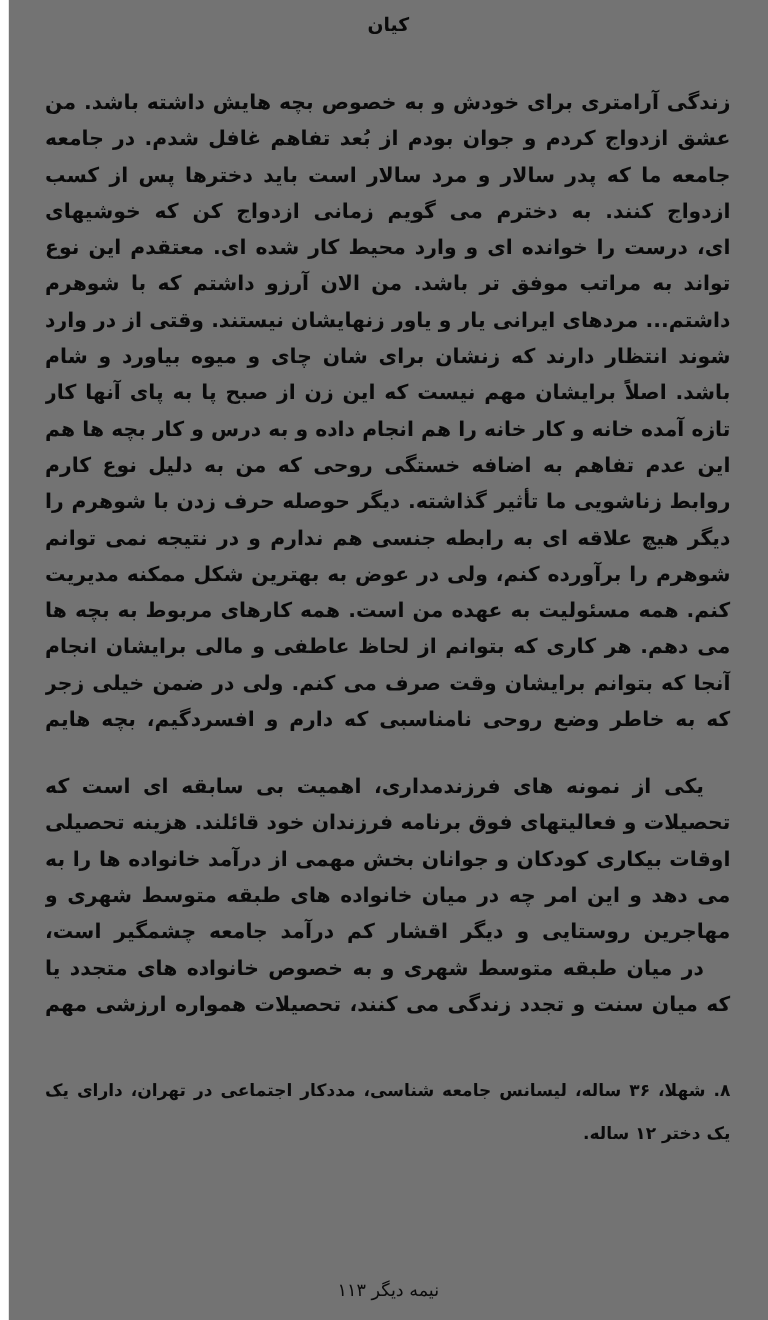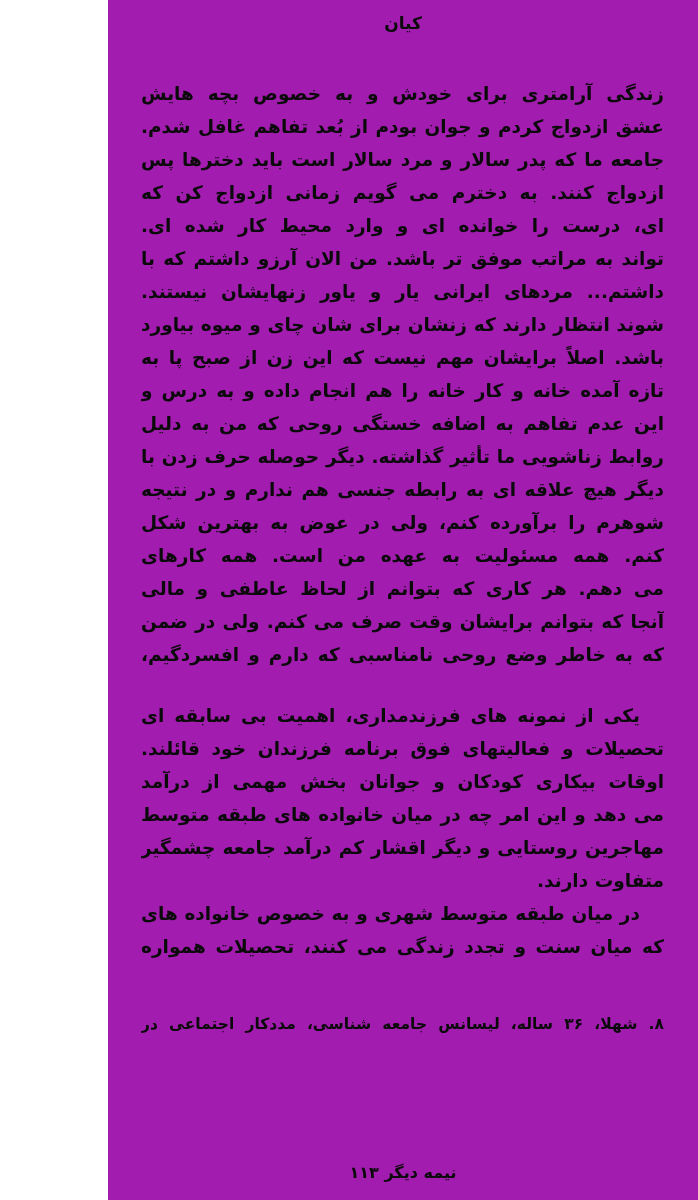--- a/index.html
+++ b/index.html
@@ -9,24 +9,24 @@
   }
   body {
     width: 698px;
     height: 1200px;
     font-family: "DejaVu Sans", sans-serif;
     color: #0a0a0a;
     direction: rtl;
   }
   .page {
     position: relative;
-    width: 590px;
+    width: 690px;
     height: 1200px;
     overflow: hidden;
-    background: #a21caf;
+    background: #737373;
   }
   .running-header {
     padding-top: 13px;
     text-align: center;
     font-size: 17px;
     font-weight: bold;
     letter-spacing: 0.5px;
   }
   .body-text {
     margin: 44px 34px 0 33px;
@@ -62,21 +62,21 @@
     line-height: 39px;
     height: 39px;
   }
   .page-footer {
     position: absolute;
     bottom: 18px;
     left: 0;
     right: 0;
     text-align: center;
     font-size: 16px;
-    font-weight: bold;
+    font-weight: normal;
   }
 </style>
 </head>
 <body>
 
 <div class="page">
 
   <div class="running-header">كيان</div>
 
   <div class="body-text">
@@ -99,27 +99,27 @@
         <div class="line">می دهم. هر کاری که بتوانم از لحاظ عاطفی و مالی برایشان انجام می دهم و تا</div>
         <div class="line">آنجا که بتوانم برایشان وقت صرف می کنم. ولی در ضمن خیلی زجر می کشم</div>
         <div class="line">که به خاطر وضع روحی نامناسبی که دارم و افسردگیم، بچه هایم شاد نیستند.</div>
       </div>
       <div class="paragraph">
         <div class="line indent">یکی از نمونه های فرزندمداری، اهمیت بی سابقه ای است که مادران برای</div>
         <div class="line">تحصیلات و فعالیتهای فوق برنامه فرزندان خود قائلند. هزینه تحصیلی و پر کردن</div>
         <div class="line">اوقات بیکاری کودکان و جوانان بخش مهمی از درآمد خانواده ها را به خود اختصاص</div>
         <div class="line">می دهد و این امر چه در میان خانواده های طبقه متوسط شهری و چه در بین</div>
         <div class="line">مهاجرین روستایی و دیگر اقشار کم درآمد جامعه چشمگیر است، هرچند که دلایلی</div>
-        <div class="line last">متفاوت دارند.</div>
       </div>
       <div class="paragraph">
         <div class="line indent">در میان طبقه متوسط شهری و به خصوص خانواده های متجدد یا خانواده هایی</div>
         <div class="line">که میان سنت و تجدد زندگی می کنند، تحصیلات همواره ارزشی مهم محسوب می</div>
       </div>
     </div>
 
   <div class="footnote">
       <div class="line">۸. شهلا، ۳۶ ساله، لیسانس جامعه شناسی، مددکار اجتماعی در تهران، دارای یک پسر ۱۴ ساله و</div>
+      <div class="line last">یک دختر ۱۲ ساله.</div>
     </div>
 
   <div class="page-footer">نیمه دیگر ۱۱۳</div>
 
 </div>
 
 </body></html>

